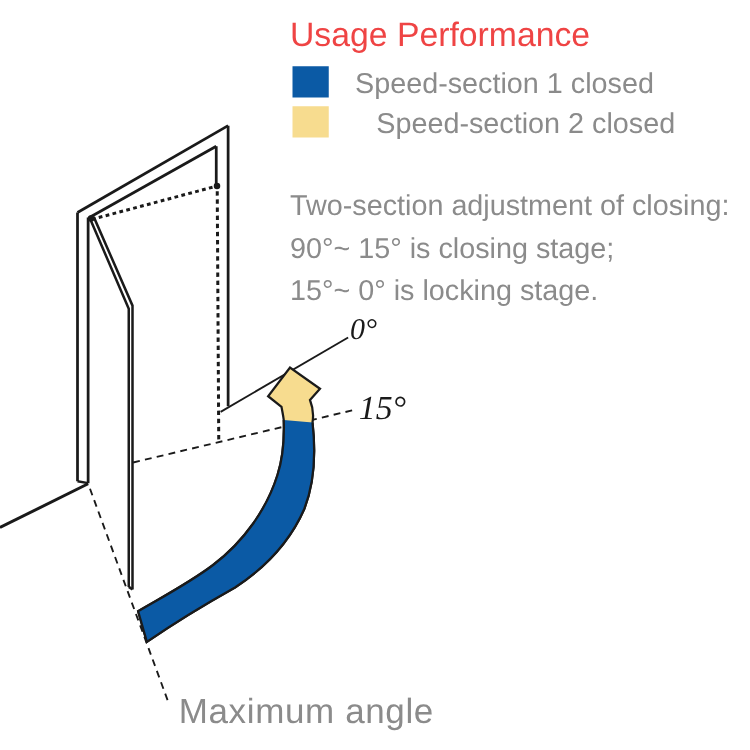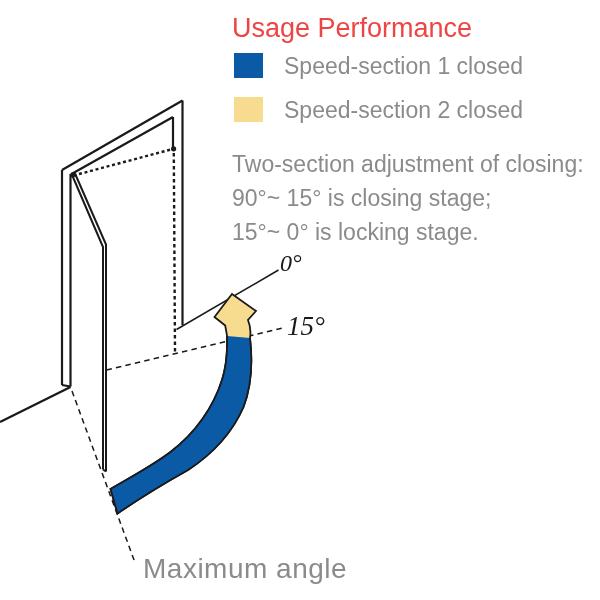--- a/index.html
+++ b/index.html
@@ -9,21 +9,21 @@
   }
   .stage{position:absolute;inset:0;width:600px;height:600px;}
   svg.diagram{position:absolute;left:0;top:0;}
 
   .legend{position:absolute;left:232px;top:13px;width:368px;}
   .legend-title{
     margin:0;font-size:27px;font-weight:500;color:#ef4444;letter-spacing:0px;
   }
   .legend-row{position:absolute;left:2px;display:flex;align-items:flex-start;height:26px;}
   .legend-row.row1{top:40px;}
-  .legend-row.row2{top:84px;}
+  .legend-row.row2{top:72px;gap:17px;}
   .swatch{display:inline-block;width:29px;height:25px;}
   .swatch-blue{background:#0b5aa5;}
   .swatch-yellow{background:#f7dc8f;}
   .legend-label{
     margin-left:21px;font-size:23px;color:#8b8b8b;white-space:nowrap;
   }
   .description{position:absolute;left:0px;top:134px;width:380px;}
   .desc-line{
     font-size:23px;line-height:34px;color:#8b8b8b;white-space:nowrap;
   }

